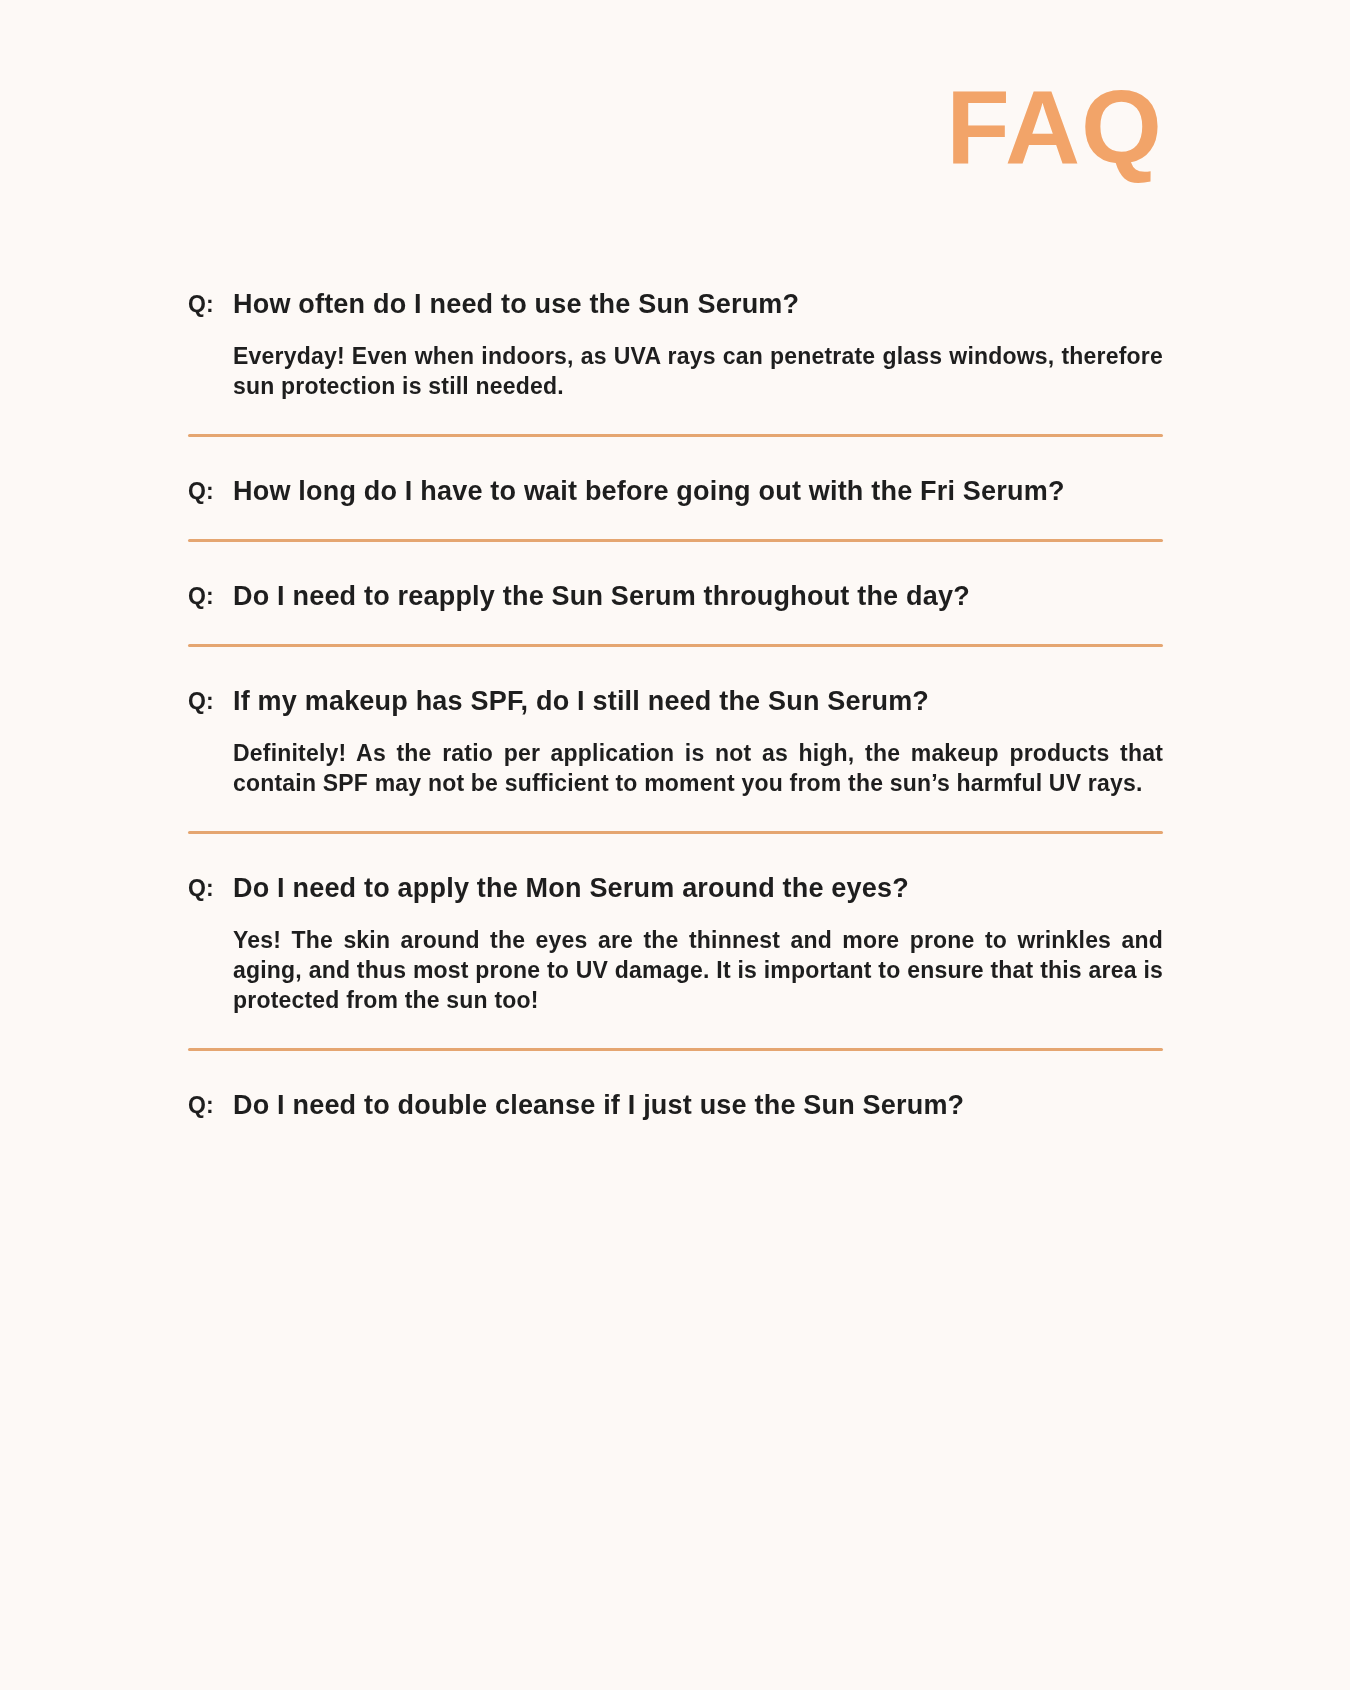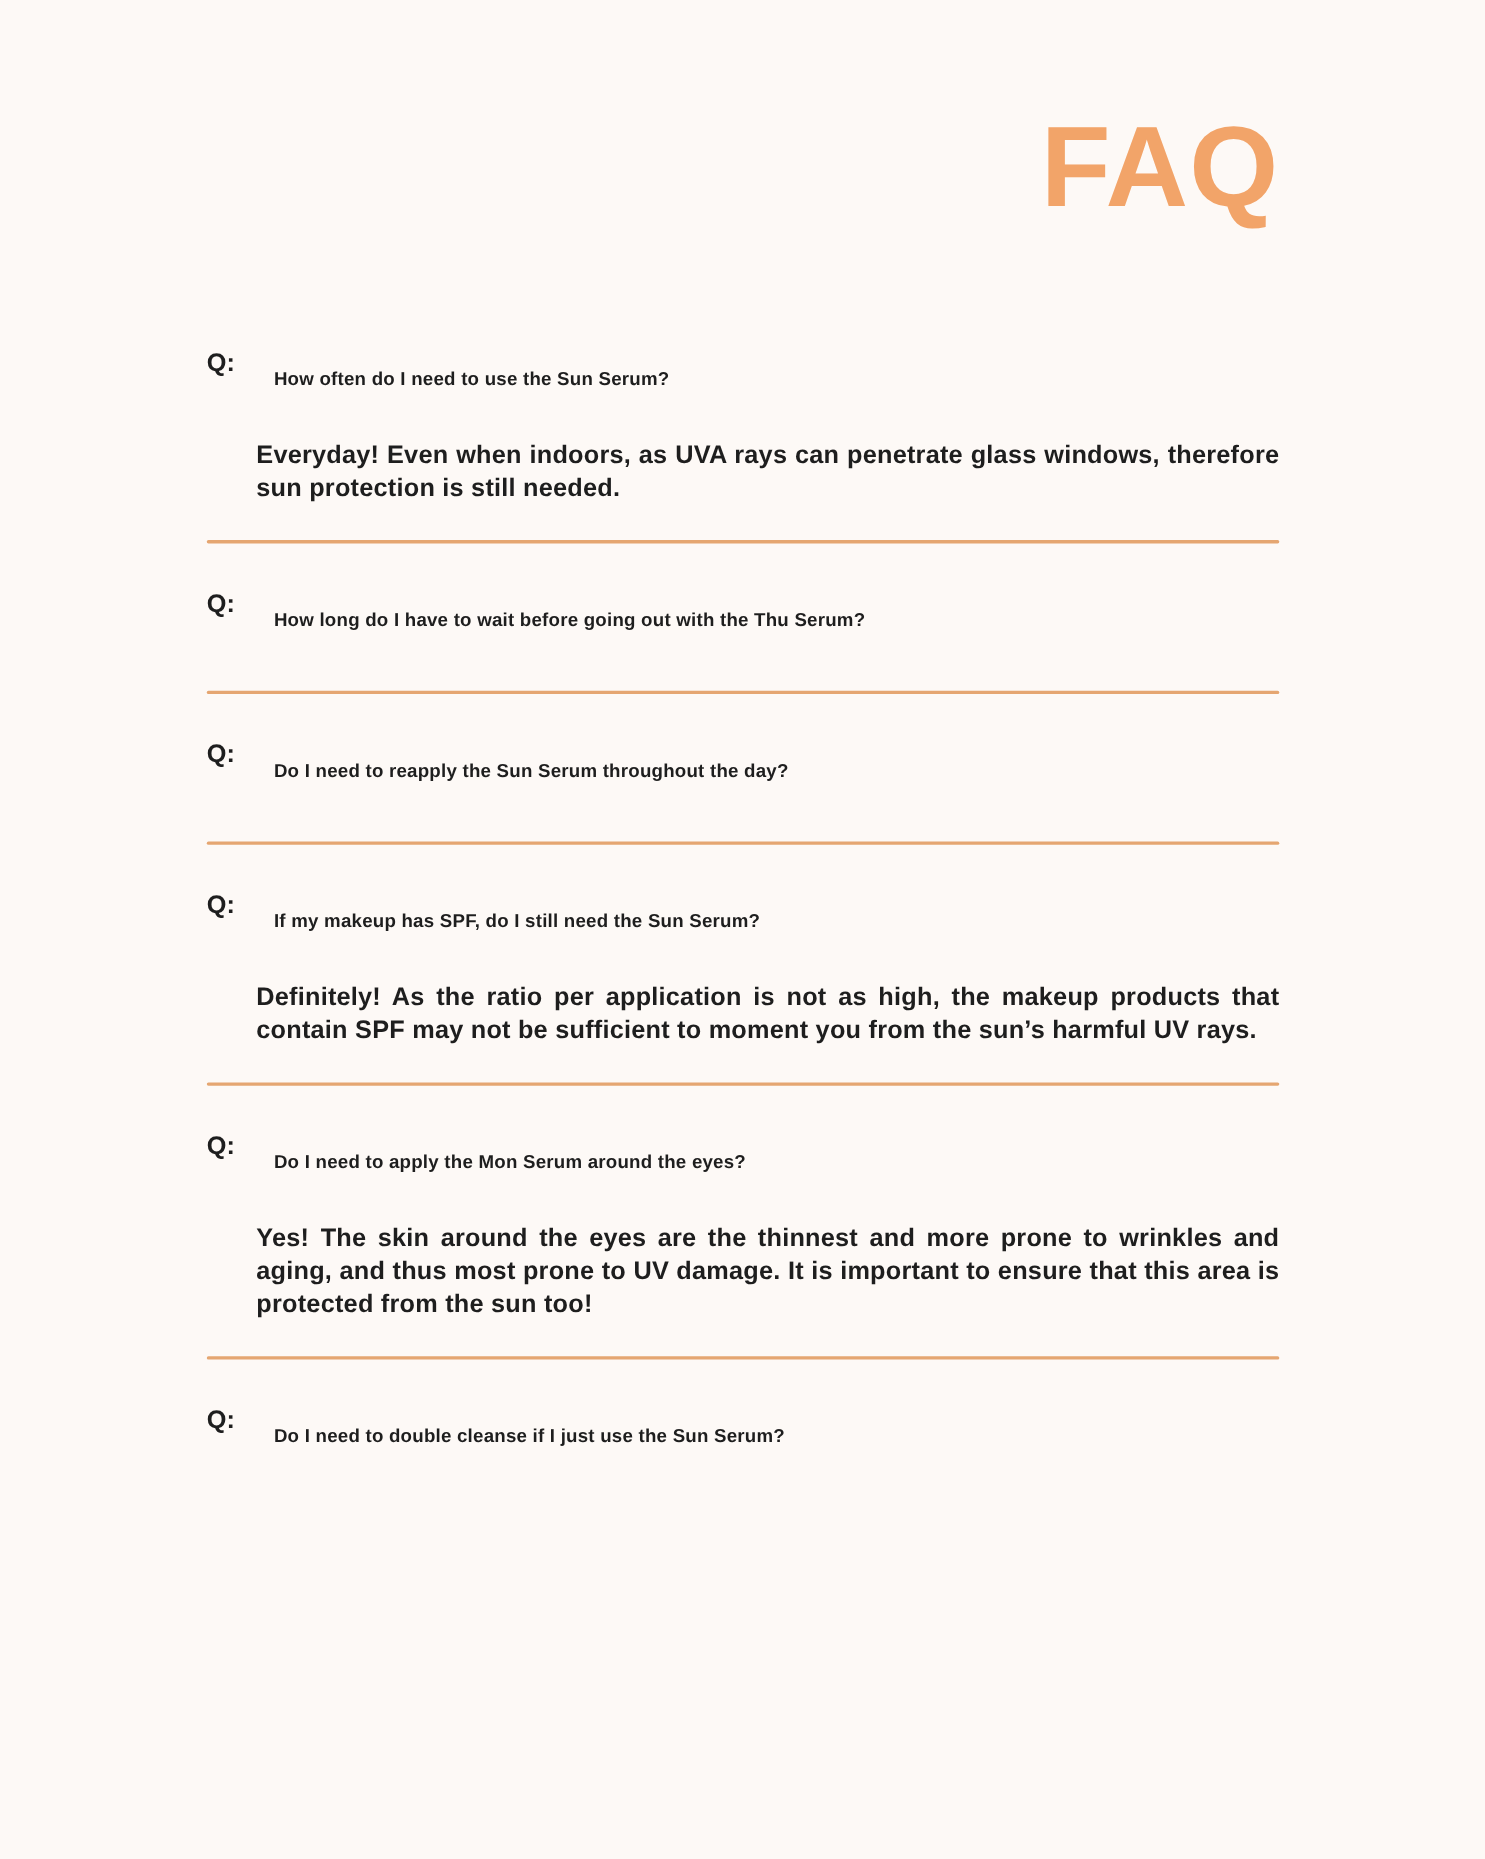--- a/index.html
+++ b/index.html
@@ -15,21 +15,21 @@
     overflow: hidden;
   }
 
   .content {
     width: 975px;
     margin-left: 188px;
   }
 
   .page-title {
     margin: 0;
-    padding-top: 100px;
+    padding-top: 75px;
     text-align: right;
     font-size: 104px;
     line-height: 1.0;
     font-weight: 700;
     letter-spacing: 1px;
     color: var(--accent, #F2A469);
   }
 
   .faq-list {
     margin-top: 110px;
@@ -41,22 +41,22 @@
   }
 
   .q-label {
     flex: 0 0 45px;
     font-size: 23px;
     line-height: 30px;
     font-weight: 700;
   }
 
   .q-text {
-    margin: 16px;
-    font-size: 17px;
+    margin: 0;
+    font-size: 27px;
     line-height: 30px;
     font-weight: 700;
     letter-spacing: 0.2px;
   }
 
   .a-text {
     margin: 22px 0 0 45px;
     font-size: 23px;
     line-height: 30px;
     font-weight: 700;
@@ -88,21 +88,21 @@
           <h2 class="q-text">How often do I need to use the Sun Serum?</h2>
         </div>
         <p class="a-text">Everyday! Even when indoors, as UVA rays can penetrate glass windows, therefore sun protection is still needed.</p>
       </section>
 
       <hr class="divider">
 
       <section class="qa-item">
         <div class="q-row">
           <span class="q-label">Q:</span>
-          <h2 class="q-text">How long do I have to wait before going out with the Thu Serum?</h2>
+          <h2 class="q-text">How long do I have to wait before going out with the Fri Serum?</h2>
         </div>
       </section>
 
       <hr class="divider">
 
       <section class="qa-item">
         <div class="q-row">
           <span class="q-label">Q:</span>
           <h2 class="q-text">Do I need to reapply the Sun Serum throughout the day?</h2>
         </div>

